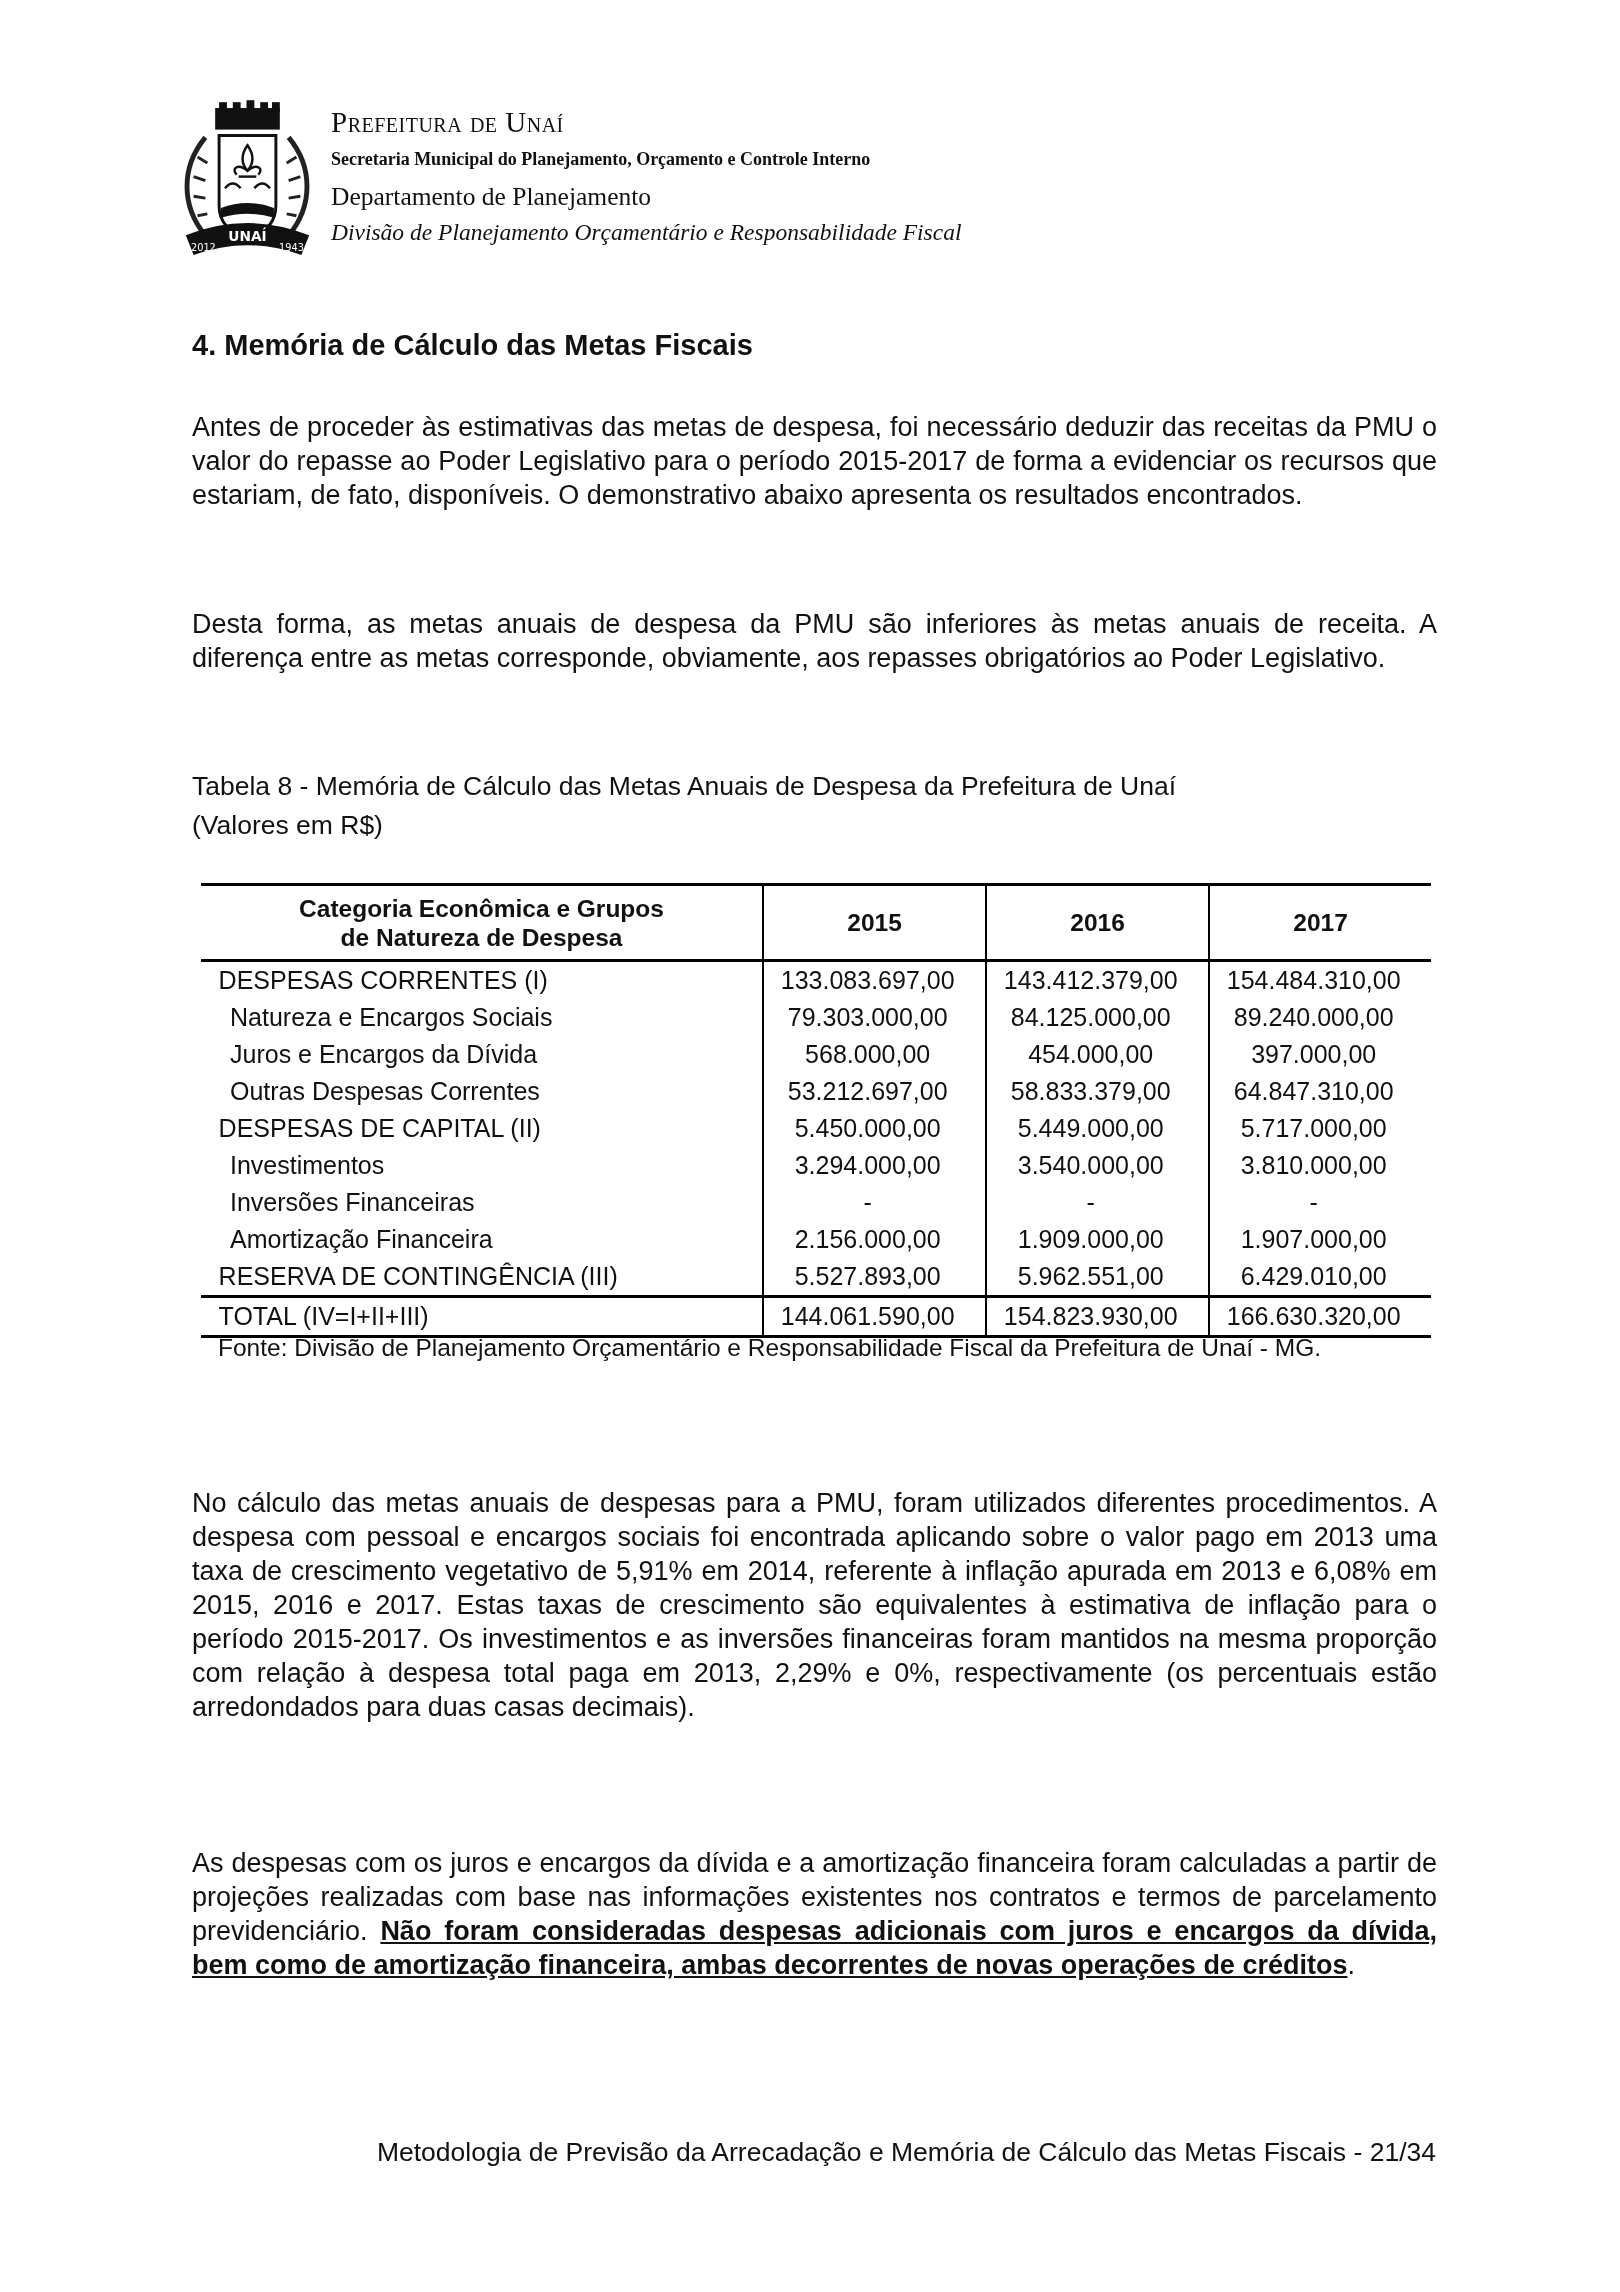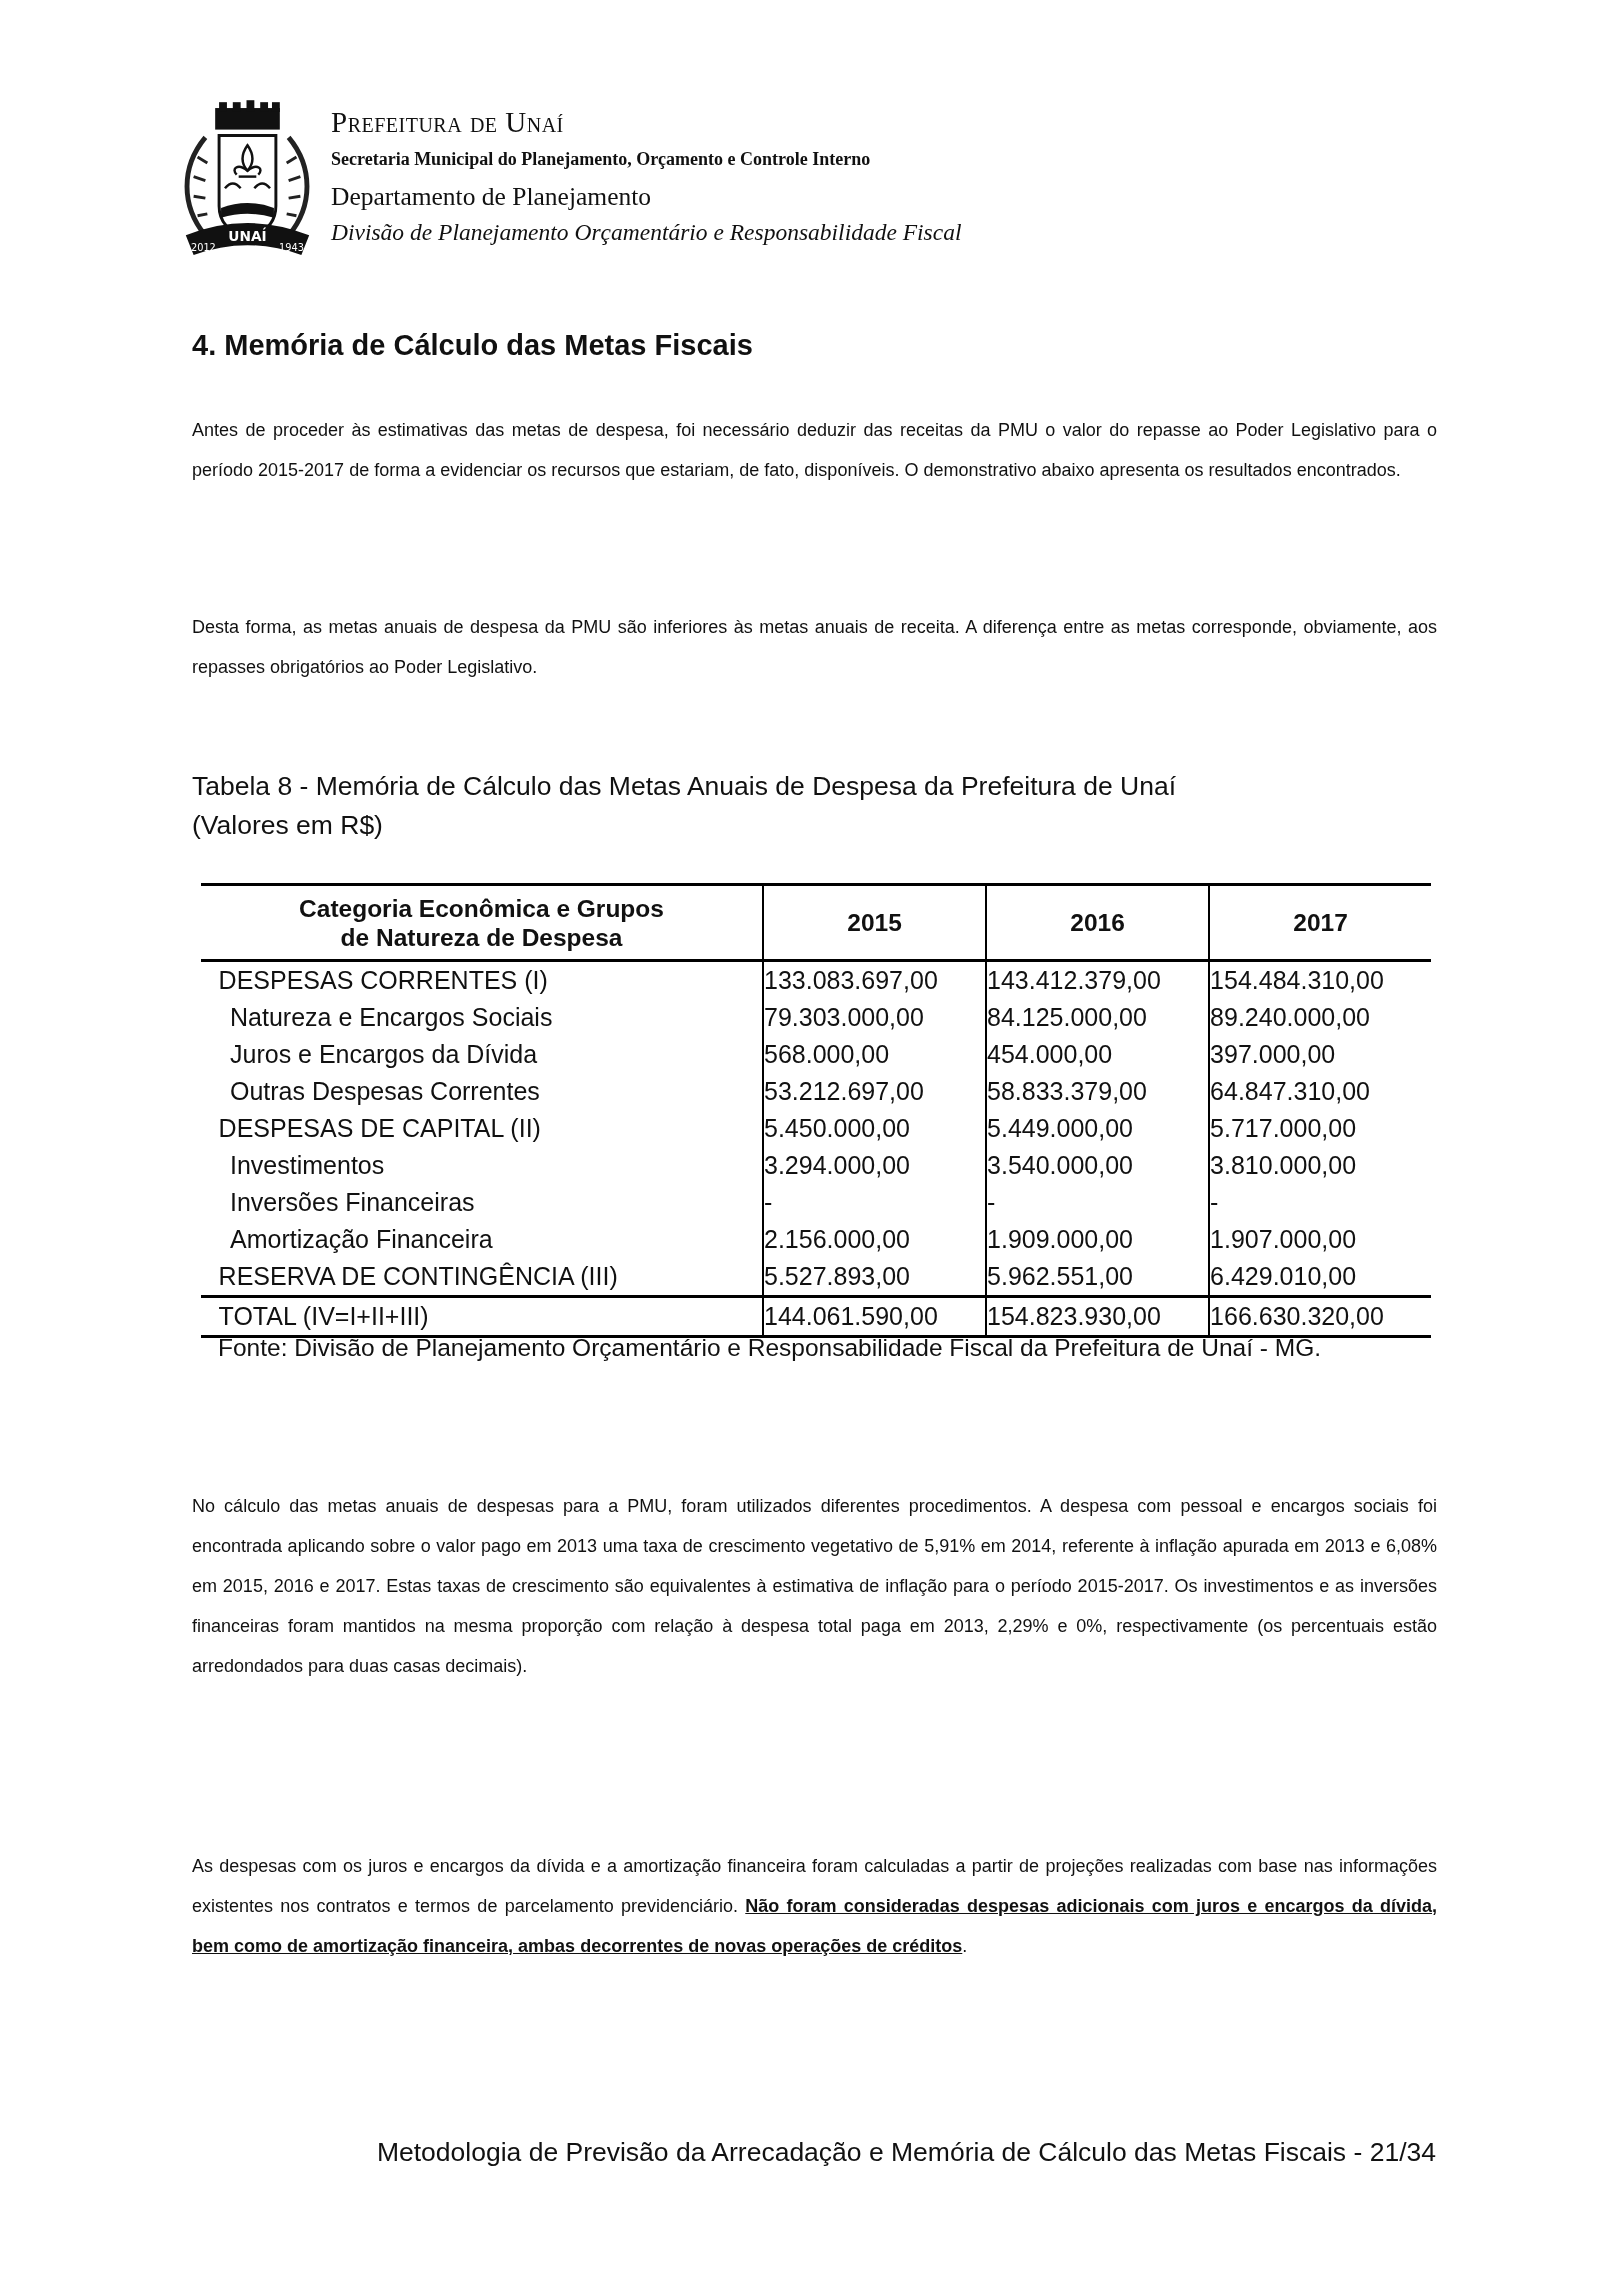--- a/index.html
+++ b/index.html
@@ -10,33 +10,33 @@
   
   #header { position: absolute; left: 176px; top: 98px; width: 1078px; height: 167px; }
   #logo { position: absolute; left: 0; top: 0; width: 142px; height: 167px; }
   #header-text { position: absolute; left: 155px; top: 5.9px; }
   .h-title { font-size: 29px; letter-spacing: 0.5px; line-height: 37px; font-variant: small-caps; }
   .h-sec { font-size: 18px; font-weight: bold; line-height: 37px; }
   .h-dep { font-size: 25.5px; line-height: 37px; }
   .h-div { font-size: 23.5px; font-style: italic; line-height: 35px; }
 
   
-  .block { position: absolute; left: 192px; width: 1245px; font-size: 18px; line-height: 40px; text-align: justify; }
+  .block { position: absolute; left: 192px; width: 1245px; font-size: 27px; line-height: 34px; text-align: justify; }
   #section-title { position: absolute; left: 192px; top: 329px; font-size: 29px; font-weight: bold; }
   #para1 { top: 410px; }
   #para2 { top: 607px; }
   #caption { position: absolute; left: 192px; width: 1245px; top: 767px; text-align: left; font-size: 26.5px; line-height: 39px; }
 
   
   #table-wrap { position: absolute; left: 201px; top: 883px; width: 1230px; }
   table { border-collapse: collapse; width: 100%; font-size: 25px; }
   th { font-weight: bold; font-size: 24.5px; height: 71px; line-height: 29px; text-align: center; }
   thead tr { border-top: 3.9px solid #000; border-bottom: 3.9px solid #000; }
   td { height: 37px; line-height: 37px; padding: 0; white-space: nowrap; }
-  td.num { text-align: left; padding-right: 13.7px; }
+  td.num { text-align: center; padding-right: 13.7px; }
   .col-cat { width: 559px; text-align: left; }
   .colv { border-left: 2.9px solid #000; }
   tr.total { border-top: 3.9px solid #000; border-bottom: 3.9px solid #000; }
   td.cat { padding-left: 17.6px; }
   td.cat.sub { padding-left: 29px; }
   #source { position: absolute; left: 218px; top: 1329px; width: 1215px; font-size: 24.5px; line-height: 37px; }
 
   #para3 { top: 1486px; }
   #para4 { top: 1846px; }
   .bold { font-weight: bold; text-decoration: underline; }

